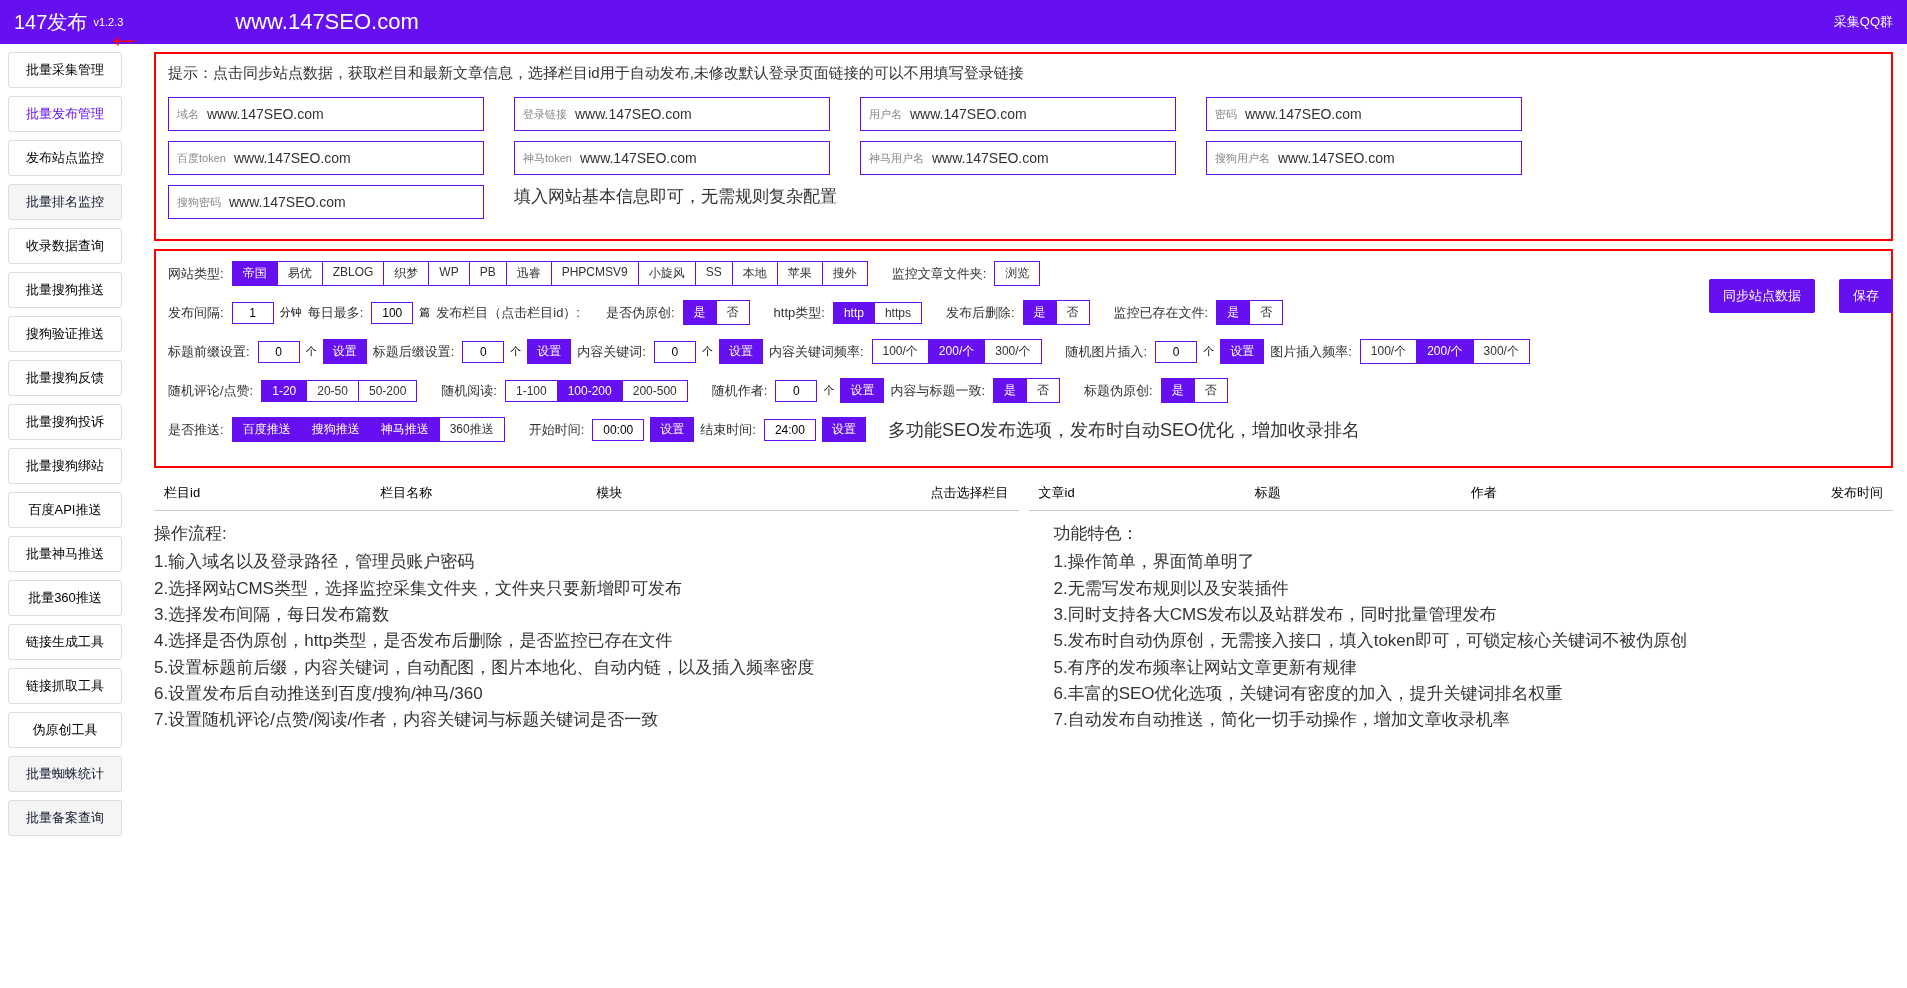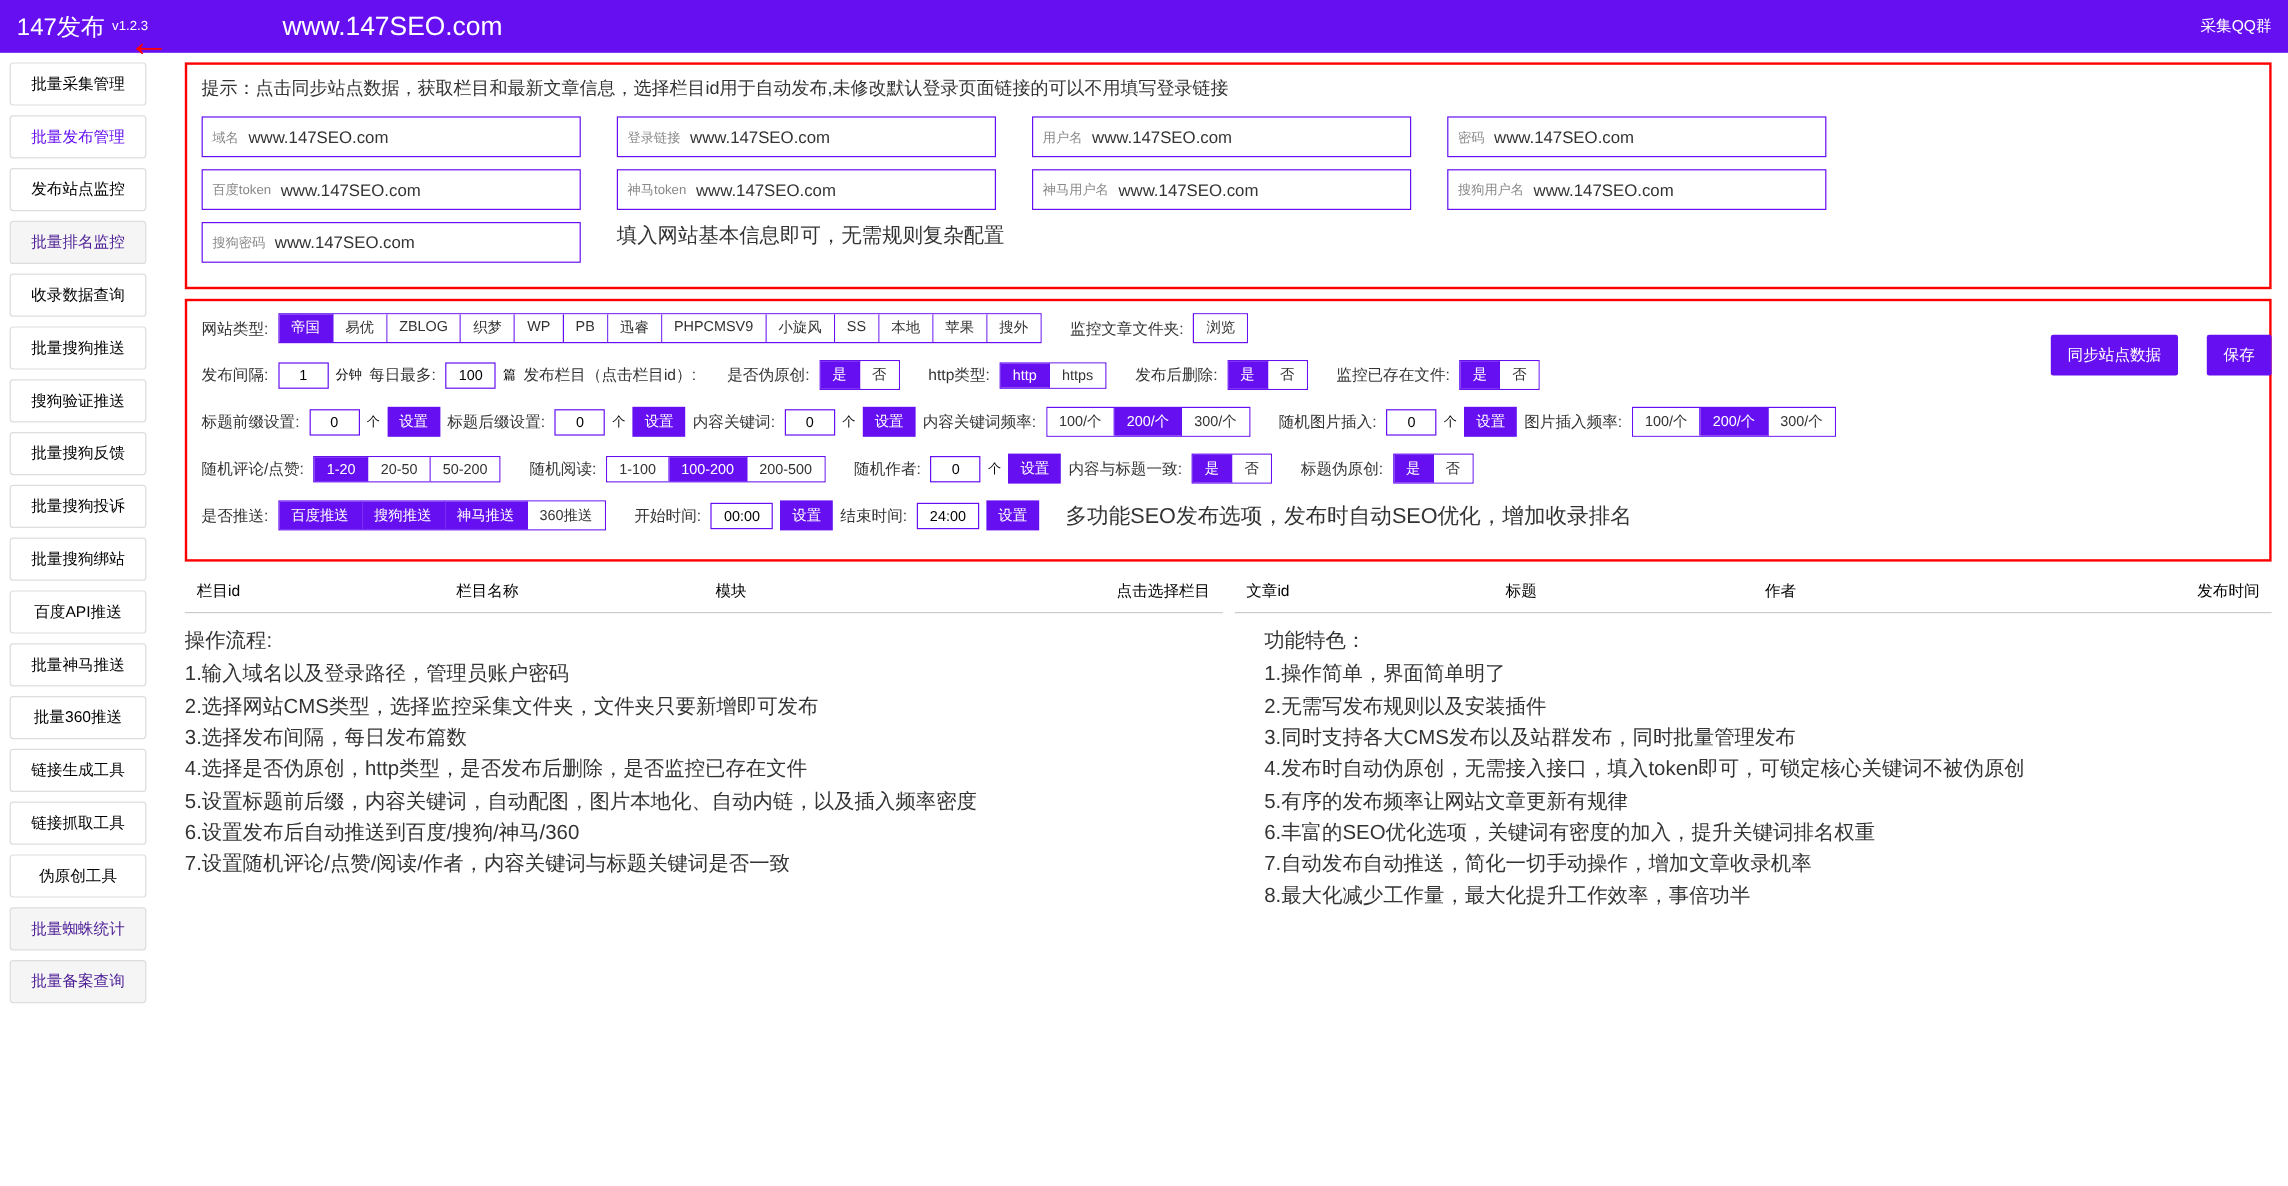--- a/index.html
+++ b/index.html
@@ -9,21 +9,21 @@
     .app-title { font-size: 20px; margin-right: 6px; }
     .version { font-size: 11px; margin-right: 112px; }
     .site-url { font-size: 22px; flex: 1; }
     .qq-group { cursor: pointer; }
     
     .layout { display: flex; }
     
     .sidebar { width: 130px; padding: 8px; }
     .sidebar-btn { display: block; width: 100%; background: #fff; border: 1px solid #ddd; border-radius: 3px; padding: 8px 4px; margin-bottom: 8px; font-size: 13px; cursor: pointer; text-align: center; }
     .sidebar-btn.active { color: #6610f2; }
-    .sidebar-btn.disabled { color: #4c1d95; background: #f5f5f5; }
+    .sidebar-btn.disabled { color: #0f172a; background: #f5f5f5; }
     
     .content { flex: 1; padding: 8px 14px 8px 24px; position: relative; }
     
     .red-box { border: 2px solid #ff0000; padding: 10px 12px; margin-bottom: 8px; }
     .arrow { position: absolute; left: -24px; top: -30px; color: #ff0000; font-size: 36px; font-weight: bold; }
     
     .hint-text { font-size: 15px; margin-bottom: 14px; color: #333; }
     
     .field-row { display: flex; gap: 30px; margin-bottom: 10px; }
     .field { display: flex; align-items: center; border: 1px solid #6610f2; height: 34px; min-width: 316px; }
@@ -312,23 +312,22 @@
             <div>6.设置发布后自动推送到百度/搜狗/神马/360</div>
             <div>7.设置随机评论/点赞/阅读/作者，内容关键词与标题关键词是否一致</div>
           </div>
       </div>
       <div class="desc">
         <div class="desc-title">功能特色：</div>
         <div id="rd">
             <div>1.操作简单，界面简单明了</div>
             <div>2.无需写发布规则以及安装插件</div>
             <div>3.同时支持各大CMS发布以及站群发布，同时批量管理发布</div>
-            <div>4.发布时自动伪原创，无需接入接口，填入token即可，可锁定核心关键词不被伪原创</div>
+            <div>5.发布时自动伪原创，无需接入接口，填入token即可，可锁定核心关键词不被伪原创</div>
             <div>5.有序的发布频率让网站文章更新有规律</div>
             <div>6.丰富的SEO优化选项，关键词有密度的加入，提升关键词排名权重</div>
             <div>7.自动发布自动推送，简化一切手动操作，增加文章收录机率</div>
-            <div>8.最大化减少工作量，最大化提升工作效率，事倍功半</div>
           </div>
       </div>
     </div>
 
   </div>
 </div>
 
 </body></html>

